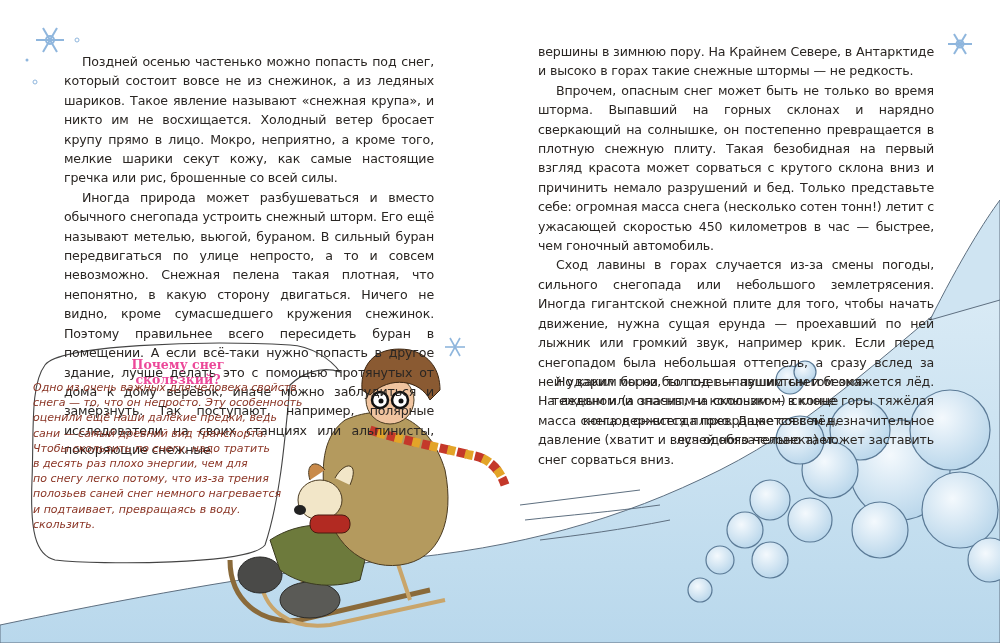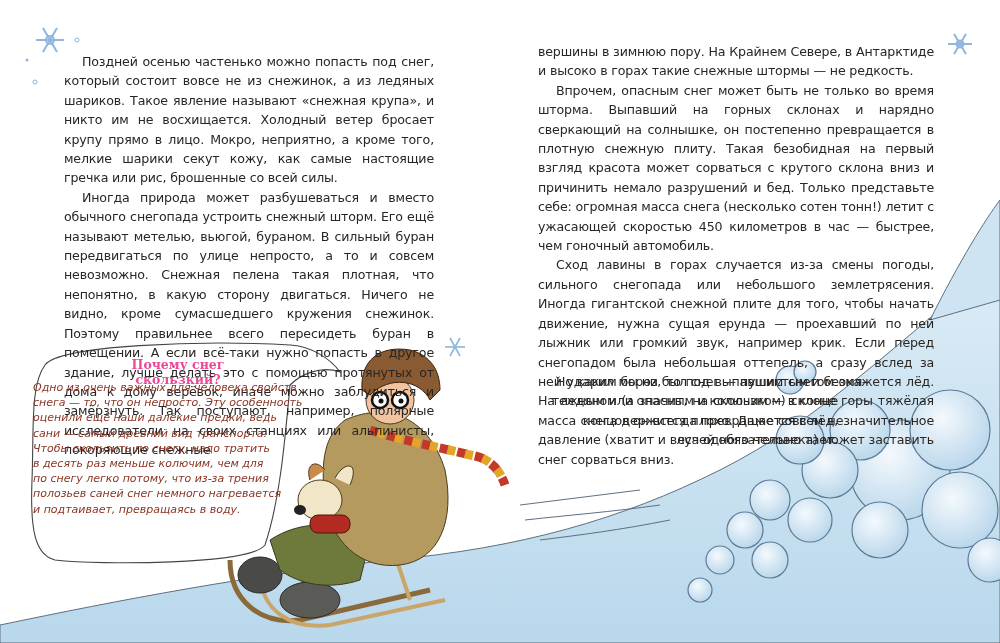--- a/index.html
+++ b/index.html
@@ -128,24 +128,25 @@
   </div>
 </div>
 
 <div class="bubble-title">Почему снег скользкий?</div>
 <div class="bubble-text">
   <span>Одно из очень важных для человека свойств</span>
   <span>снега — то, что он непросто. Эту особенность</span>
   <span>оценили ещё наши далёкие предки, ведь</span>
   <span>сани — самый древний вид транспорта.</span>
   <span>Чтобы скользить по снегу, надо тратить</span>
-  <span>в десять раз меньше колючим, чем для</span>
+  <span>в десять раз плохо энергии, чем для</span>
   <span>по снегу легко потому, что из-за трения</span>
   <span>полозьев саней снег немного нагревается</span>
   <span>и подтаивает, превращаясь в воду.</span>
+  <span>скользить.</span>
 </div>
 
 <div class="page right">
   <div class="col" id="right-col">
     <p class="cont">вершины в зимнюю пору. На Крайнем Севере, в Антарктиде и высоко в горах такие снежные штормы — не редкость.</p>
     <p>Впрочем, опасным снег может быть не только во время шторма. Выпавший на горных склонах и нарядно сверкающий на солнышке, он постепенно превращается в плотную снежную плиту. Такая безобидная на первый взгляд красота может сорваться с крутого склона вниз и причинить немало разрушений и бед. Только представьте себе: огромная масса снега (несколько сотен тонн!) летит с ужасающей скоростью 450 километров в час — быстрее, чем гоночный автомобиль.</p>
     <p>Сход лавины в горах случается из-за смены погоды, сильного снегопада или небольшого землетрясения. Иногда гигантской снежной плите для того, чтобы начать движение, нужна сущая ерунда — проехавший по ней лыжник или громкий звук, например крик. Если перед снегопадом была небольшая оттепель, а сразу вслед за ней ударил мороз, то под выпавшим снегом окажется лёд. На ледяном (а значит, на скользком) склоне горы тяжёлая масса снега держится плохо. Даже совсем незначительное давление (хватит и веса одного человека) может заставить снег сорваться вниз.</p>
   </div>
   <div class="col" id="right-tail">
     <span class="tail-line" style="padding-left:18px">Но каким бы ни был снег — пушистым и безмя-</span>

